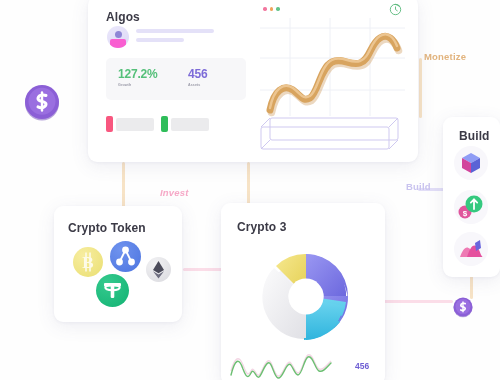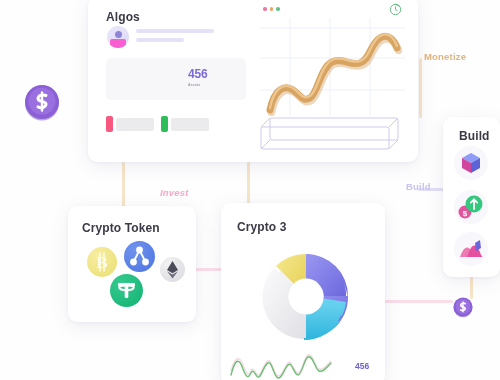--- a/index.html
+++ b/index.html
@@ -75,21 +75,21 @@
   .ind-bar{width:7px;height:16px;border-radius:2px;}
   .ind-ph{width:38px;height:13px;border-radius:2px;background:#ebebed;}
   #ind-1{left:18px;} #ind-1 .ind-bar{background:#f8577f;}
   #ind-2{left:73px;} #ind-2 .ind-bar{background:#2fbd5a;}
 
   
   #wave-chart{position:absolute;left:172px;top:22px;width:145px;height:98px;}
   #wireframe-box{position:absolute;left:172px;top:120px;width:148px;height:42px;}
 
   
-  #crypto-token-card{left:68px;top:206px;width:128px;height:116px;}
+  #crypto-token-card{left:54px;top:206px;width:128px;height:116px;}
   #crypto-token-title{left:14px;top:15px;}
   .coin{position:absolute;border-radius:50%;display:flex;align-items:center;justify-content:center;
         font-weight:700;color:#fff;}
   #coin-btc{left:19px;top:41px;width:30px;height:30px;
             background:radial-gradient(circle at 34% 28%,#f7eda0,#eadf72);font-size:15px;color:#fefbe7;}
   #coin-xrp{left:56px;top:35px;width:31px;height:31px;
             background:radial-gradient(circle at 34% 28%,#6f93ee,#4c74e0);}
   #coin-eth{left:92px;top:51px;width:25px;height:25px;
             background:radial-gradient(circle at 34% 28%,#f2f2f4,#d9d9de);}
   #coin-usdt{left:42px;top:68px;width:33px;height:33px;
@@ -151,20 +151,24 @@
     </div>
 
     <div class="avatar">
       <div class="head"></div>
       <div class="badge"></div>
     </div>
     <div id="ph-bar-1" class="ph-bar"></div>
     <div id="ph-bar-2" class="ph-bar"></div>
 
     <div id="stats-panel">
+      <div id="stat-1" class="stat">
+        <div class="stat-val">127.2%</div>
+        <div class="stat-sub">Growth</div>
+      </div>
       <div id="stat-2" class="stat">
         <div class="stat-val">456</div>
         <div class="stat-sub">Assets</div>
       </div>
     </div>
 
     <div id="ind-1" class="ind">
       <span class="ind-bar"></span>
       <span class="ind-ph"></span>
     </div>

